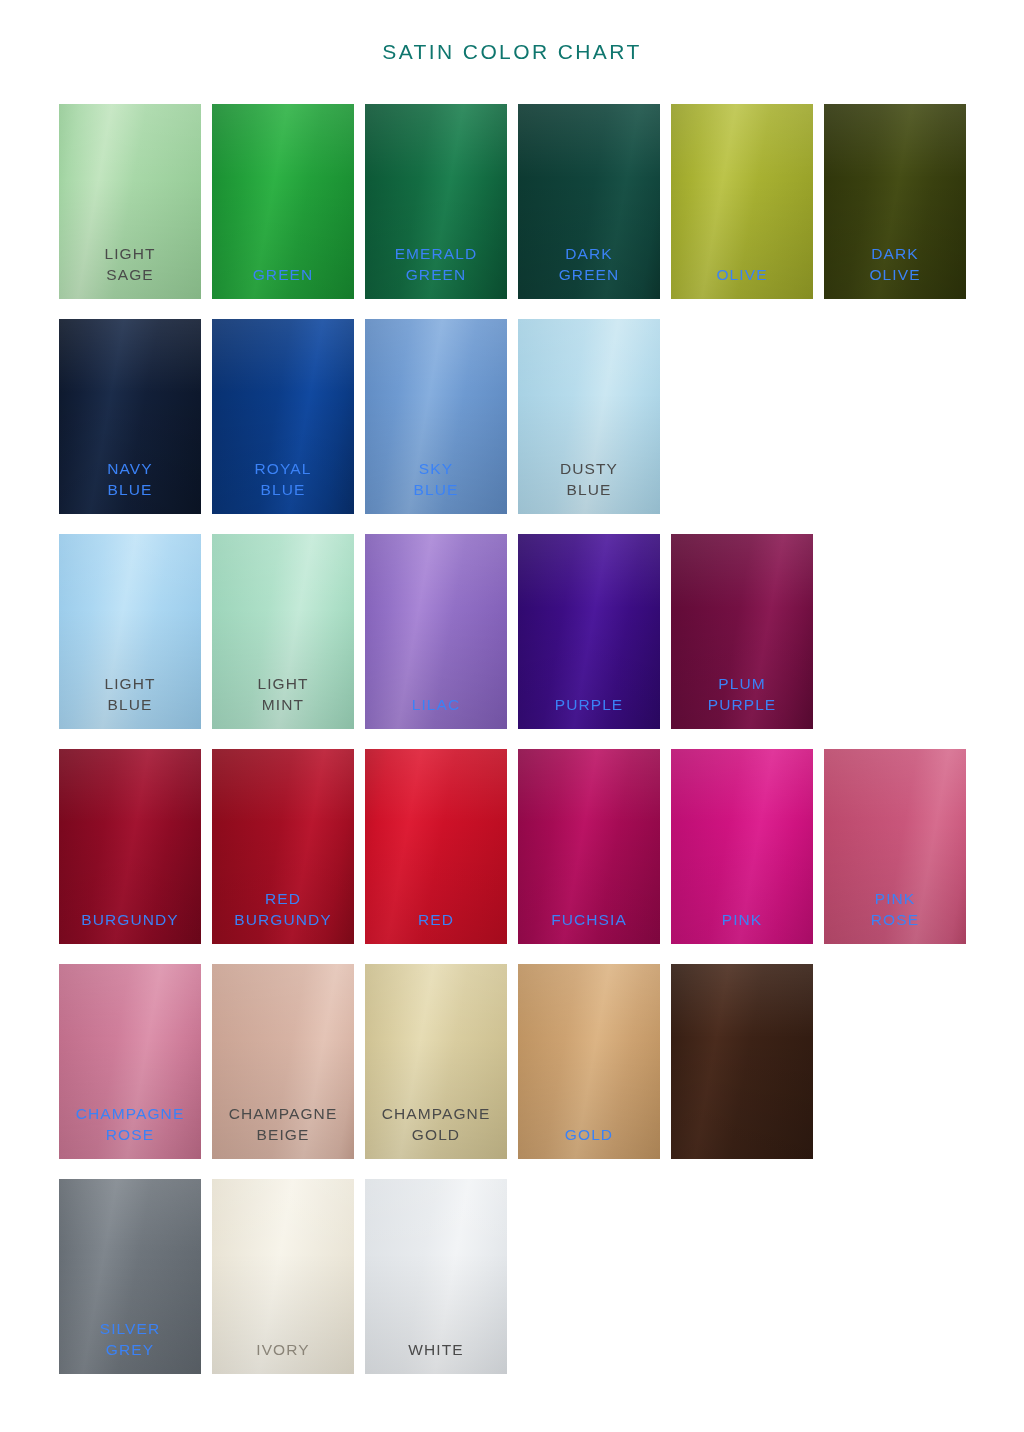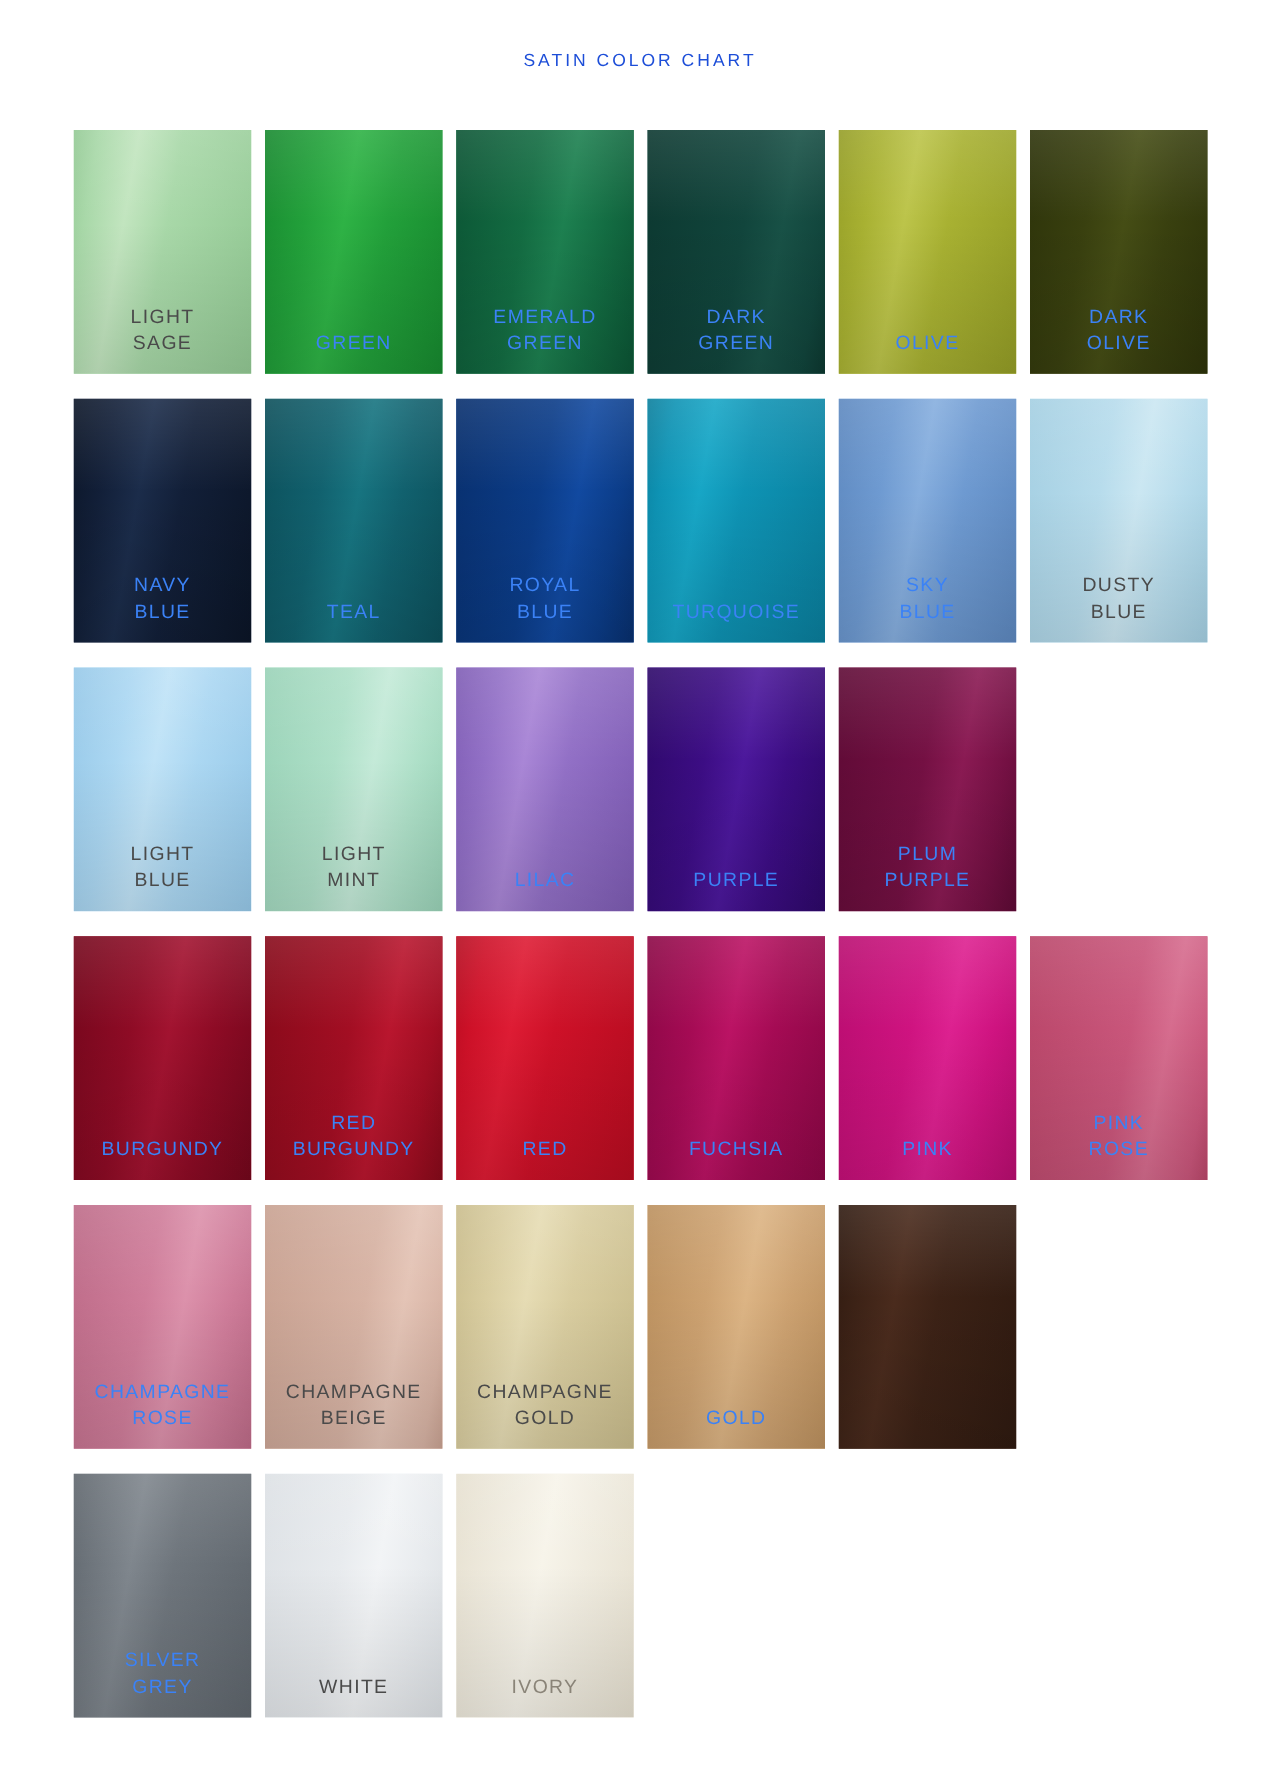--- a/index.html
+++ b/index.html
@@ -13,24 +13,24 @@
     position: relative;
     font-family: "Liberation Sans", sans-serif;
     overflow: hidden;
   }
   #chart-title {
     position: absolute;
     top: 40px;
     left: 0;
     width: 1024px;
     text-align: center;
-    font-size: 14px;
+    font-size: 21px;
     font-weight: 300;
     letter-spacing: 2.4px;
-    color: #1d4ed8;
+    color: #0f766e;
     font-family: "Liberation Sans", sans-serif;
   }
   #swatch-grid {
     position: absolute;
     top: 104px;
     left: 59px;
     width: 906px;
   }
   .swatch-row {
     display: flex;
@@ -128,42 +128,28 @@
     <div class="swatch-row">
       <div class="swatch">
         <div class="swatch-fill" style="background: rgb(18, 31, 56);">
           <div class="swatch-sheen" style="background: linear-gradient(100deg, rgb(11, 21, 39) 0%, rgb(18, 31, 56) 19%, rgb(27, 44, 74) 37%, rgb(18, 31, 56) 57%, rgb(11, 21, 39) 100%);"></div>
           <div class="swatch-sheen" style="background: linear-gradient(rgba(255, 255, 255, 0.1) 0%, rgba(255, 255, 255, 0) 38%, rgba(0, 0, 0, 0.1) 100%);"></div>
         </div>
         <div class="swatch-label label-light">NAVY
 BLUE</div>
       </div>
       <div class="swatch">
-        <div class="swatch-fill" style="background: rgb(17, 97, 110);">
-          <div class="swatch-sheen" style="background: linear-gradient(100deg, rgb(12, 79, 90) 0%, rgb(17, 97, 110) 32%, rgb(23, 116, 128) 50%, rgb(17, 97, 110) 70%, rgb(12, 79, 90) 100%);"></div>
-          <div class="swatch-sheen" style="background: linear-gradient(rgba(255, 255, 255, 0.1) 0%, rgba(255, 255, 255, 0) 38%, rgba(0, 0, 0, 0.1) 100%);"></div>
-        </div>
-        <div class="swatch-label label-light">TEAL</div>
-      </div>
-      <div class="swatch">
         <div class="swatch-fill" style="background: rgb(11, 60, 136);">
           <div class="swatch-sheen" style="background: linear-gradient(100deg, rgb(8, 47, 109) 0%, rgb(11, 60, 136) 45%, rgb(17, 73, 160) 63%, rgb(11, 60, 136) 83%, rgb(8, 47, 109) 100%);"></div>
           <div class="swatch-sheen" style="background: linear-gradient(rgba(255, 255, 255, 0.1) 0%, rgba(255, 255, 255, 0) 38%, rgba(0, 0, 0, 0.1) 100%);"></div>
         </div>
         <div class="swatch-label label-light">ROYAL
 BLUE</div>
       </div>
       <div class="swatch">
-        <div class="swatch-fill" style="background: rgb(14, 147, 180);">
-          <div class="swatch-sheen" style="background: linear-gradient(100deg, rgb(10, 126, 156) 0%, rgb(14, 147, 180) 13%, rgb(23, 166, 198) 31%, rgb(14, 147, 180) 51%, rgb(10, 126, 156) 100%);"></div>
-          <div class="swatch-sheen" style="background: linear-gradient(rgba(255, 255, 255, 0.1) 0%, rgba(255, 255, 255, 0) 38%, rgba(0, 0, 0, 0.1) 100%);"></div>
-        </div>
-        <div class="swatch-label label-light">TURQUOISE</div>
-      </div>
-      <div class="swatch">
         <div class="swatch-fill" style="background: rgb(110, 154, 209);">
           <div class="swatch-sheen" style="background: linear-gradient(100deg, rgb(93, 136, 191) 0%, rgb(110, 154, 209) 26%, rgb(134, 174, 222) 44%, rgb(110, 154, 209) 64%, rgb(93, 136, 191) 100%);"></div>
           <div class="swatch-sheen" style="background: linear-gradient(rgba(255, 255, 255, 0.1) 0%, rgba(255, 255, 255, 0) 38%, rgba(0, 0, 0, 0.1) 100%);"></div>
         </div>
         <div class="swatch-label label-light">SKY
 BLUE</div>
       </div>
       <div class="swatch">
         <div class="swatch-fill" style="background: rgb(183, 220, 236);">
           <div class="swatch-sheen" style="background: linear-gradient(100deg, rgb(164, 207, 226) 0%, rgb(183, 220, 236) 39%, rgb(203, 231, 242) 57%, rgb(183, 220, 236) 77%, rgb(164, 207, 226) 100%);"></div>
@@ -301,27 +287,27 @@
     <div class="swatch-row">
       <div class="swatch">
         <div class="swatch-fill" style="background: rgb(110, 117, 124);">
           <div class="swatch-sheen" style="background: linear-gradient(100deg, rgb(95, 102, 109) 0%, rgb(110, 117, 124) 15%, rgb(127, 134, 141) 33%, rgb(110, 117, 124) 53%, rgb(95, 102, 109) 100%);"></div>
           <div class="swatch-sheen" style="background: linear-gradient(rgba(255, 255, 255, 0.1) 0%, rgba(255, 255, 255, 0) 38%, rgba(0, 0, 0, 0.1) 100%);"></div>
         </div>
         <div class="swatch-label label-light">SILVER
 GREY</div>
       </div>
       <div class="swatch">
+        <div class="swatch-fill" style="background: rgb(240, 236, 224);">
+          <div class="swatch-sheen" style="background: linear-gradient(100deg, rgb(230, 224, 208) 0%, rgb(240, 236, 224) 28%, rgb(247, 244, 234) 46%, rgb(240, 236, 224) 66%, rgb(230, 224, 208) 100%);"></div>
+          <div class="swatch-sheen" style="background: linear-gradient(rgba(255, 255, 255, 0.1) 0%, rgba(255, 255, 255, 0) 38%, rgba(0, 0, 0, 0.1) 100%);"></div>
+        </div>
+        <div class="swatch-label label-ivory">IVORY</div>
+      </div>
+      <div class="swatch">
         <div class="swatch-fill" style="background: rgb(232, 235, 238);">
           <div class="swatch-sheen" style="background: linear-gradient(100deg, rgb(221, 225, 229) 0%, rgb(232, 235, 238) 41%, rgb(242, 244, 246) 59%, rgb(232, 235, 238) 79%, rgb(221, 225, 229) 100%);"></div>
           <div class="swatch-sheen" style="background: linear-gradient(rgba(255, 255, 255, 0.1) 0%, rgba(255, 255, 255, 0) 38%, rgba(0, 0, 0, 0.1) 100%);"></div>
         </div>
         <div class="swatch-label label-dark">WHITE</div>
-      </div>
-      <div class="swatch">
-        <div class="swatch-fill" style="background: rgb(240, 236, 224);">
-          <div class="swatch-sheen" style="background: linear-gradient(100deg, rgb(230, 224, 208) 0%, rgb(240, 236, 224) 28%, rgb(247, 244, 234) 46%, rgb(240, 236, 224) 66%, rgb(230, 224, 208) 100%);"></div>
-          <div class="swatch-sheen" style="background: linear-gradient(rgba(255, 255, 255, 0.1) 0%, rgba(255, 255, 255, 0) 38%, rgba(0, 0, 0, 0.1) 100%);"></div>
-        </div>
-        <div class="swatch-label label-ivory">IVORY</div>
       </div>
     </div>
   </div>
 
 </body></html>

